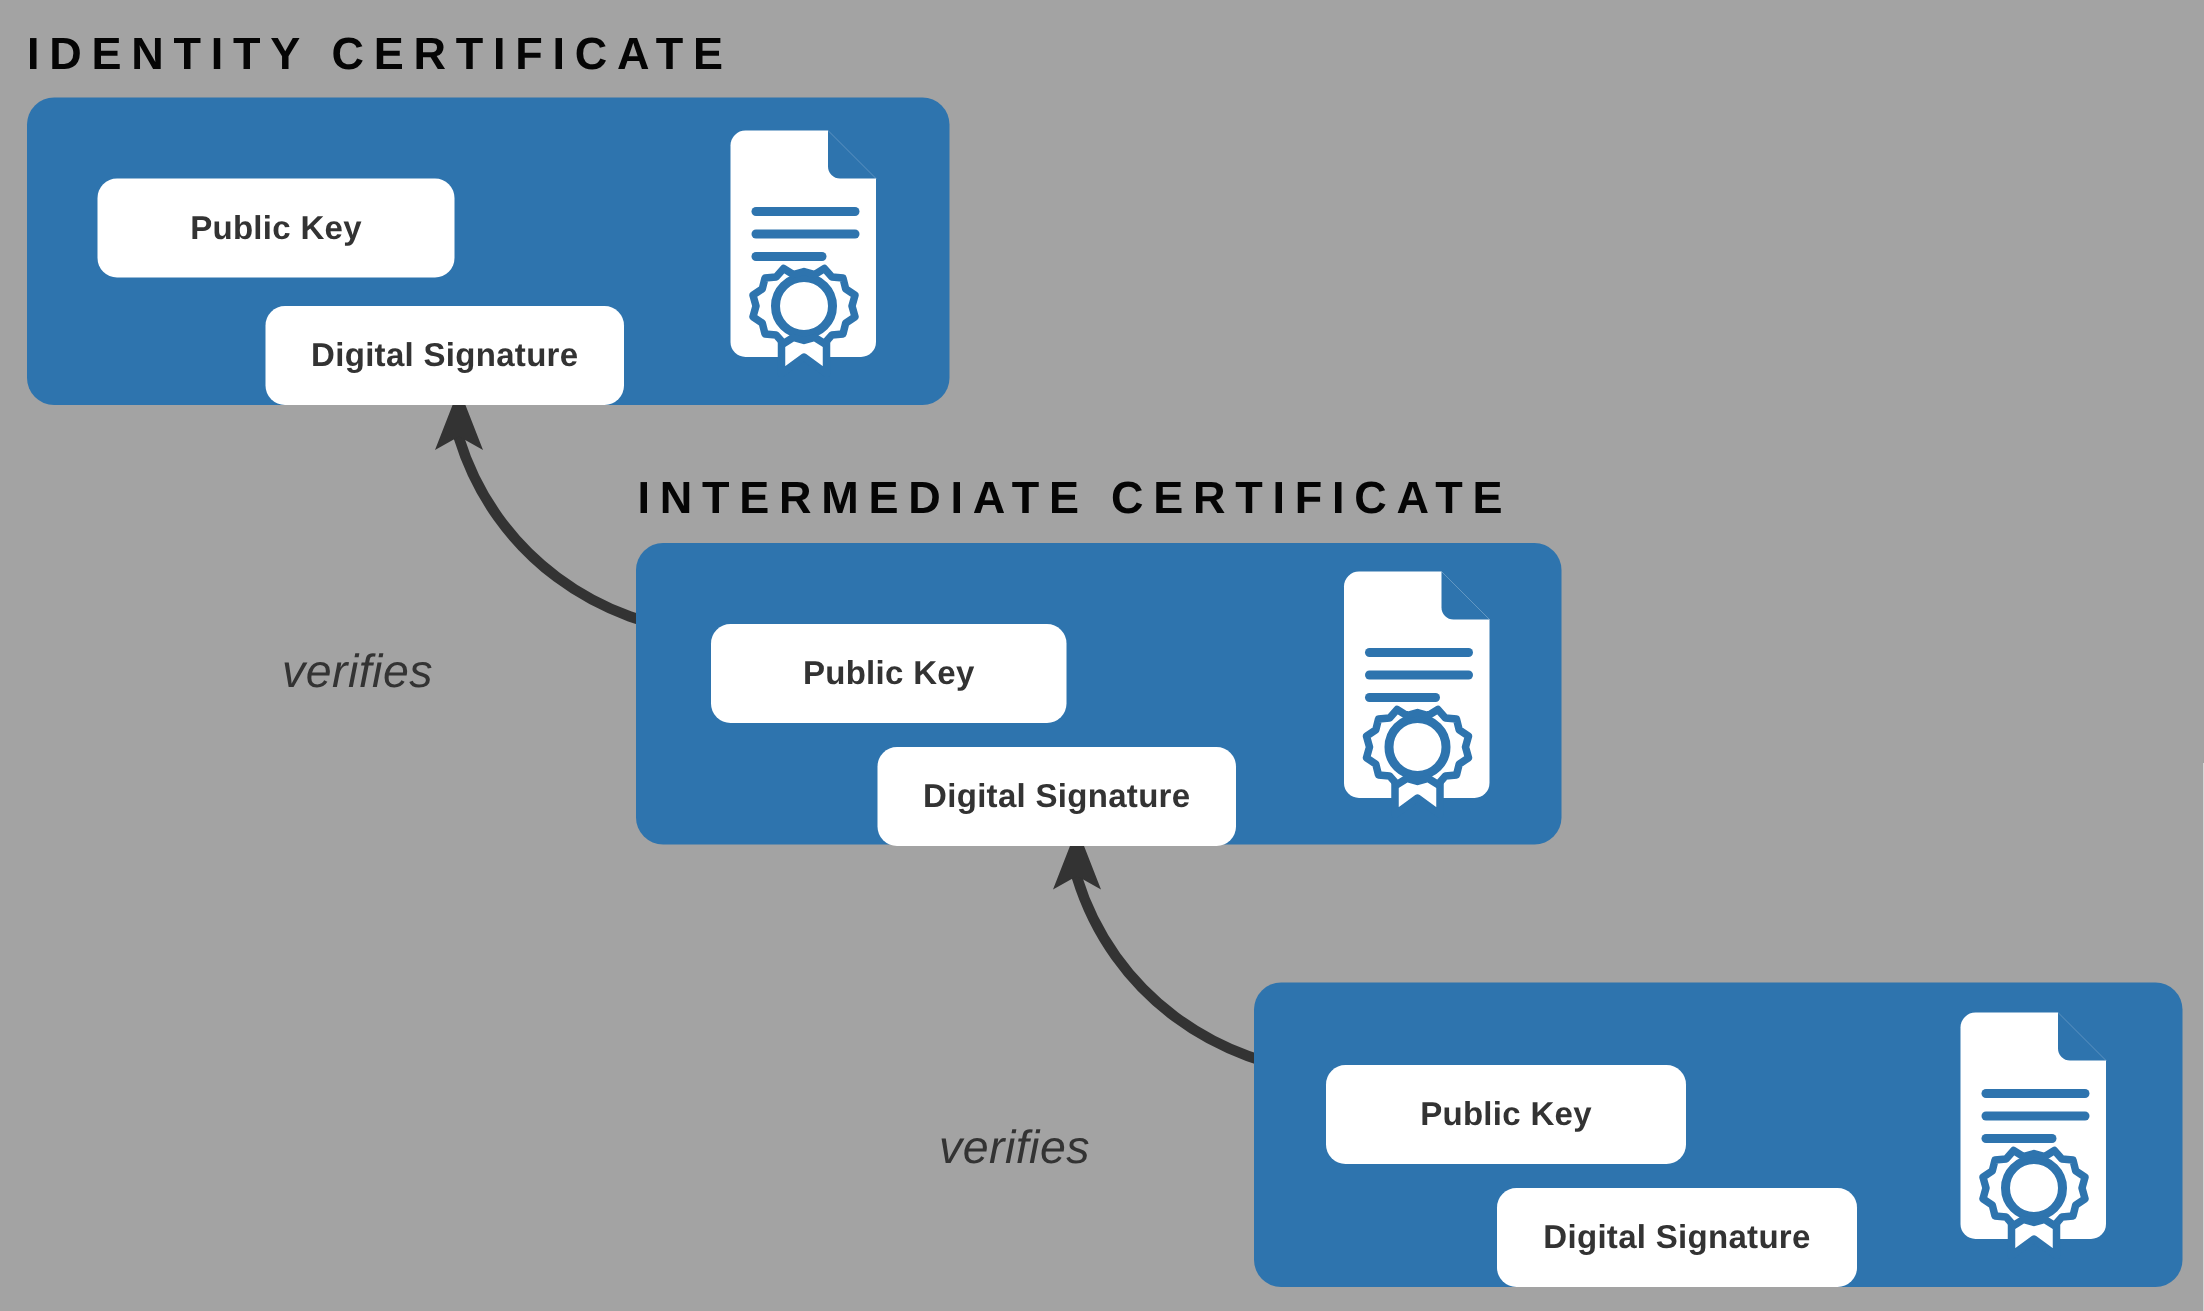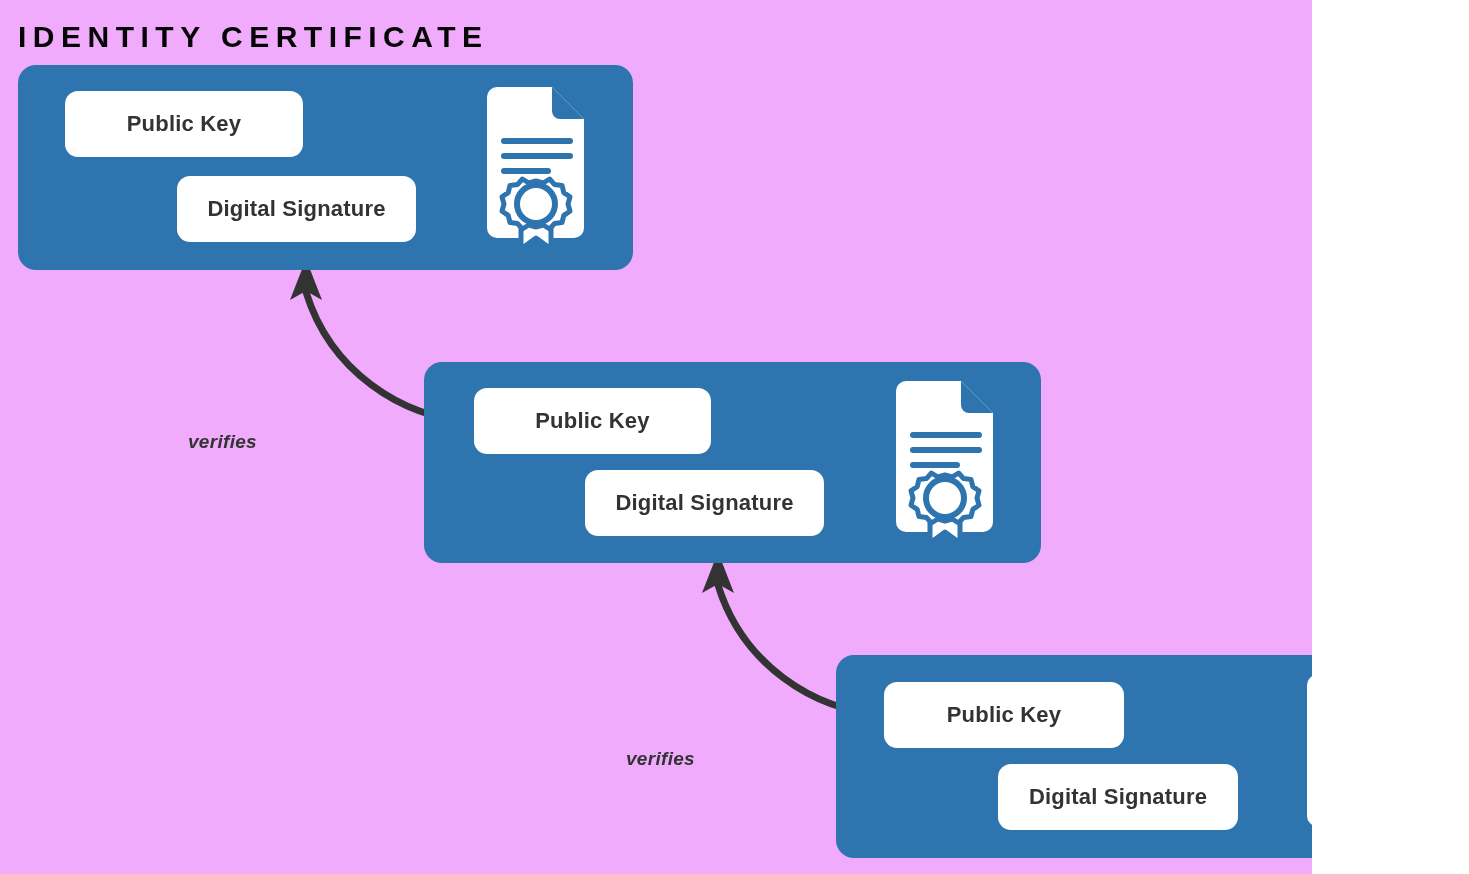--- a/index.html
+++ b/index.html
@@ -5,23 +5,23 @@
   html, body {
     margin: 0;
     padding: 0;
     background: #ffffff;
   }
   body {
     font-family: "Liberation Sans", sans-serif;
   }
   #stage {
     position: relative;
-    width: 1312px;
+    width: 1469px;
     height: 874px;
-    background: #f0abfc;
+    background: #a3a3a3;
     overflow: hidden;
   }
 
   
   .cert-title {
     position: absolute;
     font-family: "Liberation Sans", sans-serif;
     font-weight: 700;
     font-size: 30px;
     letter-spacing: 6.5px;
@@ -39,20 +39,21 @@
   }
 
   
   .field-pill {
     position: absolute;
     background: #ffffff;
     border-radius: 13px;
     display: flex;
     align-items: center;
     justify-content: center;
+    margin-top: 28px;
   }
   .field-pill span {
     font-family: "Liberation Sans", sans-serif;
     font-weight: 700;
     color: #333333;
     white-space: nowrap;
     letter-spacing: 0.2px;
   }
 
   
@@ -67,23 +68,23 @@
     left: 0; top: 0;
     width: 1469px;
     height: 874px;
     pointer-events: none;
   }
 
   
   .verifies-label {
     position: absolute;
     font-family: "Liberation Sans", sans-serif;
-    font-weight: 700;
+    font-weight: 400;
     font-style: italic;
-    font-size: 19px;
+    font-size: 31px;
     color: #333333;
     white-space: nowrap;
     line-height: 1;
     letter-spacing: 0.3px;
   }
 </style>
 </head>
 <body>
 
 <div id="stage">
@@ -135,20 +136,21 @@
                  l7.2 2.0 l6.4 -4.0 l5.0 5.6 l7.4 0.8 l1.8 7.2 l6.2 4.2 l-2.0 7.2 l2.0 7.2 l-6.2 4.2 l-1.8 7.2 l-7.4 0.8 l-5.0 5.6 l-6.4 -4.0 l-7.2 2.0 l-7.2 -2.0 l-6.4 4.0 l-5.0 -5.6 l-7.4 -0.8 l-1.8 -7.2 l-6.2 -4.2 l2.0 -7.2 l-2.0 -7.2 l6.2 -4.2 l1.8 -7.2 l7.4 -0.8 l5.0 -5.6 l6.4 4.0 z" fill="#ffffff"></path>
         <circle cx="63" cy="119" r="19" fill="none" stroke="#2e74ae" stroke-width="6"></circle>
         <path d="M63 96
                  l7.2 2.0 l6.4 -4.0 l5.0 5.6 l7.4 0.8 l1.8 7.2 l6.2 4.2 l-2.0 7.2 l2.0 7.2 l-6.2 4.2 l-1.8 7.2 l-7.4 0.8 l-5.0 5.6 l-6.4 -4.0 l-7.2 2.0 l-7.2 -2.0 l-6.4 4.0 l-5.0 -5.6 l-7.4 -0.8 l-1.8 -7.2 l-6.2 -4.2 l2.0 -7.2 l-2.0 -7.2 l6.2 -4.2 l1.8 -7.2 l7.4 -0.8 l5.0 -5.6 l6.4 4.0 z" fill="none" stroke="#2e74ae" stroke-width="5" stroke-linejoin="round"></path>
       </svg>
     </div>
   </div>
 
   <div class="verifies-label" style="left:188px; top:432px;">verifies</div>
 
+  <div class="cert-title" style="left:425px; top:318px;">INTERMEDIATE CERTIFICATE</div>
 
   <div class="cert-card" style="left:424px; top:362px; width:617px; height:201px;">
 
     <div class="field-pill" style="left:50px; top:26px; width:237px; height:66px;">
       <span style="font-size:22px;">Public Key</span>
     </div>
 
     <div class="field-pill" style="left:161px; top:108px; width:239px; height:66px;">
       <span style="font-size:22px;">Digital Signature</span>
     </div>

